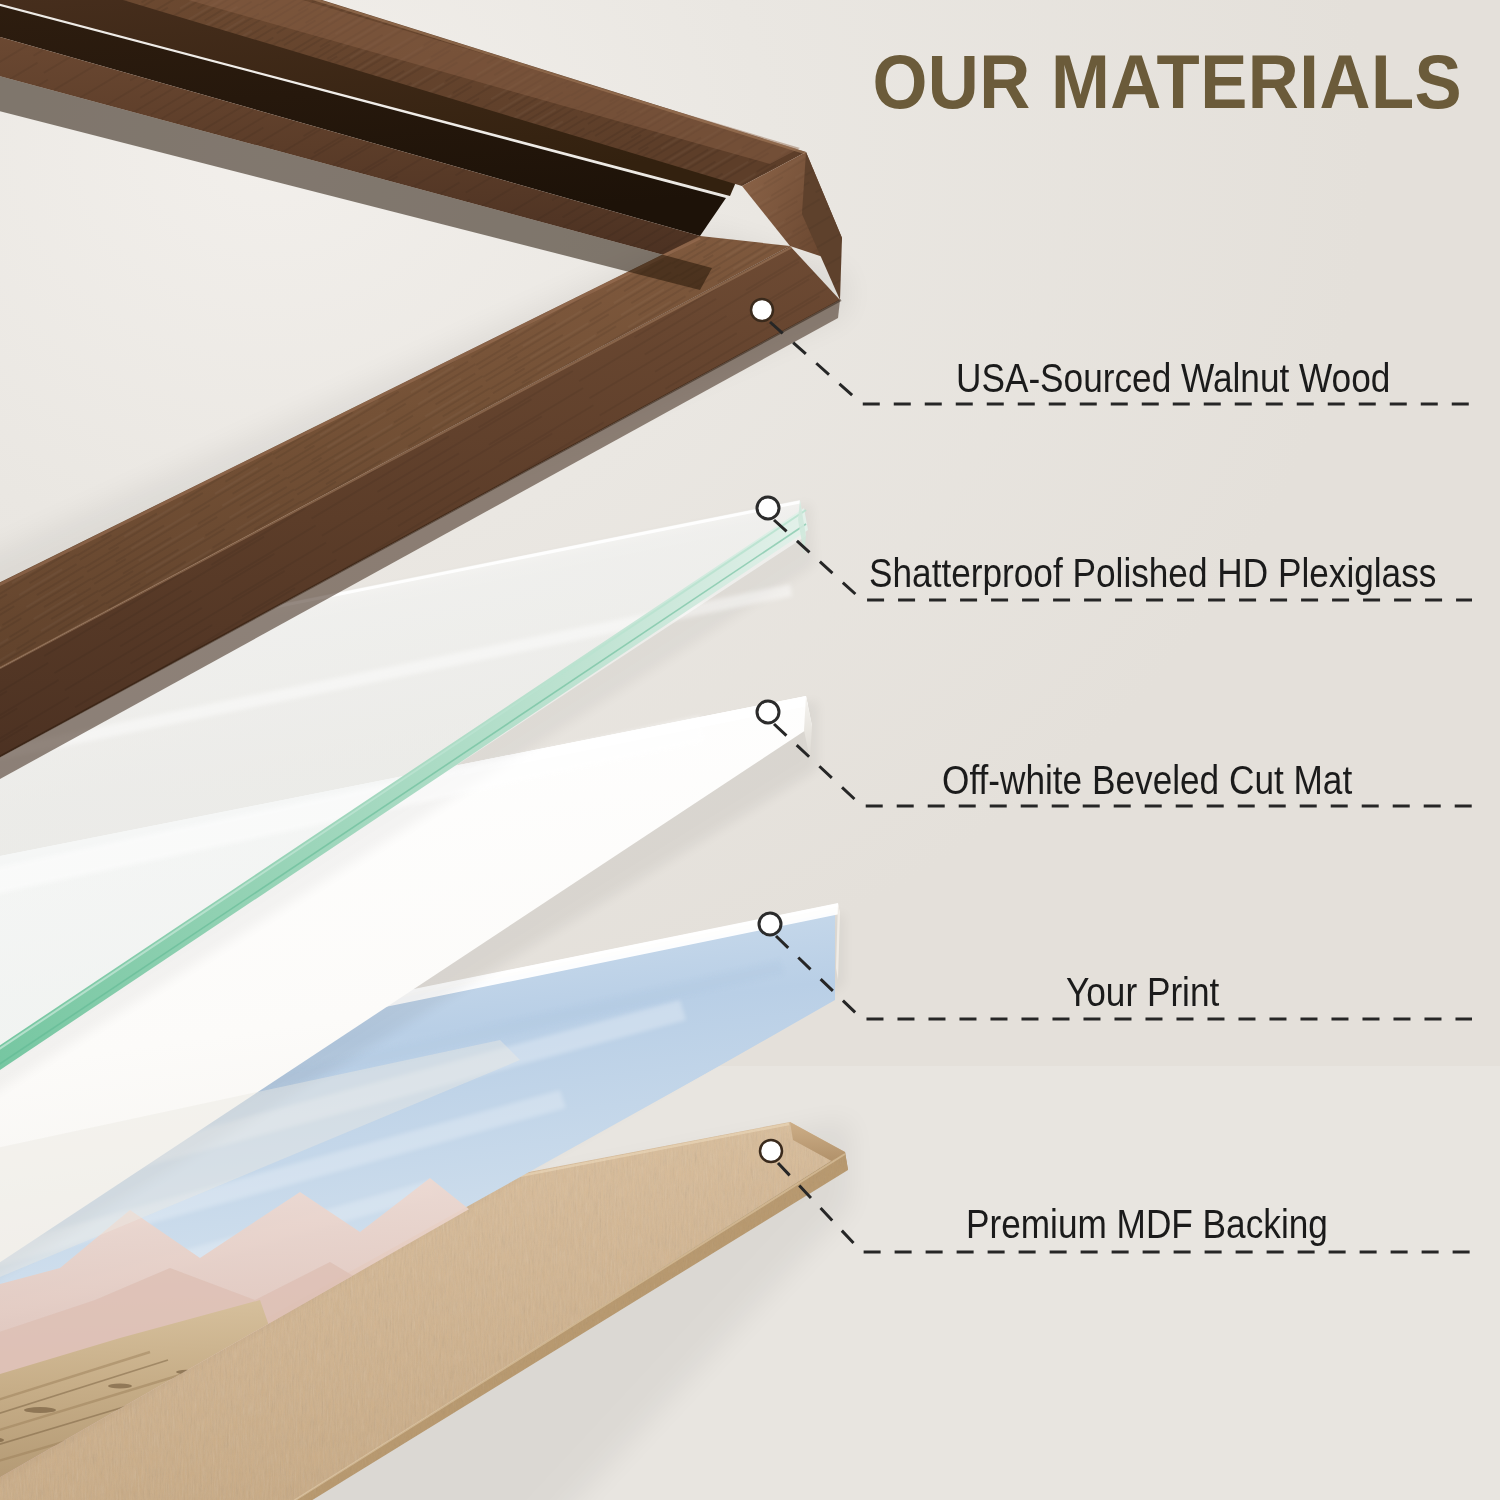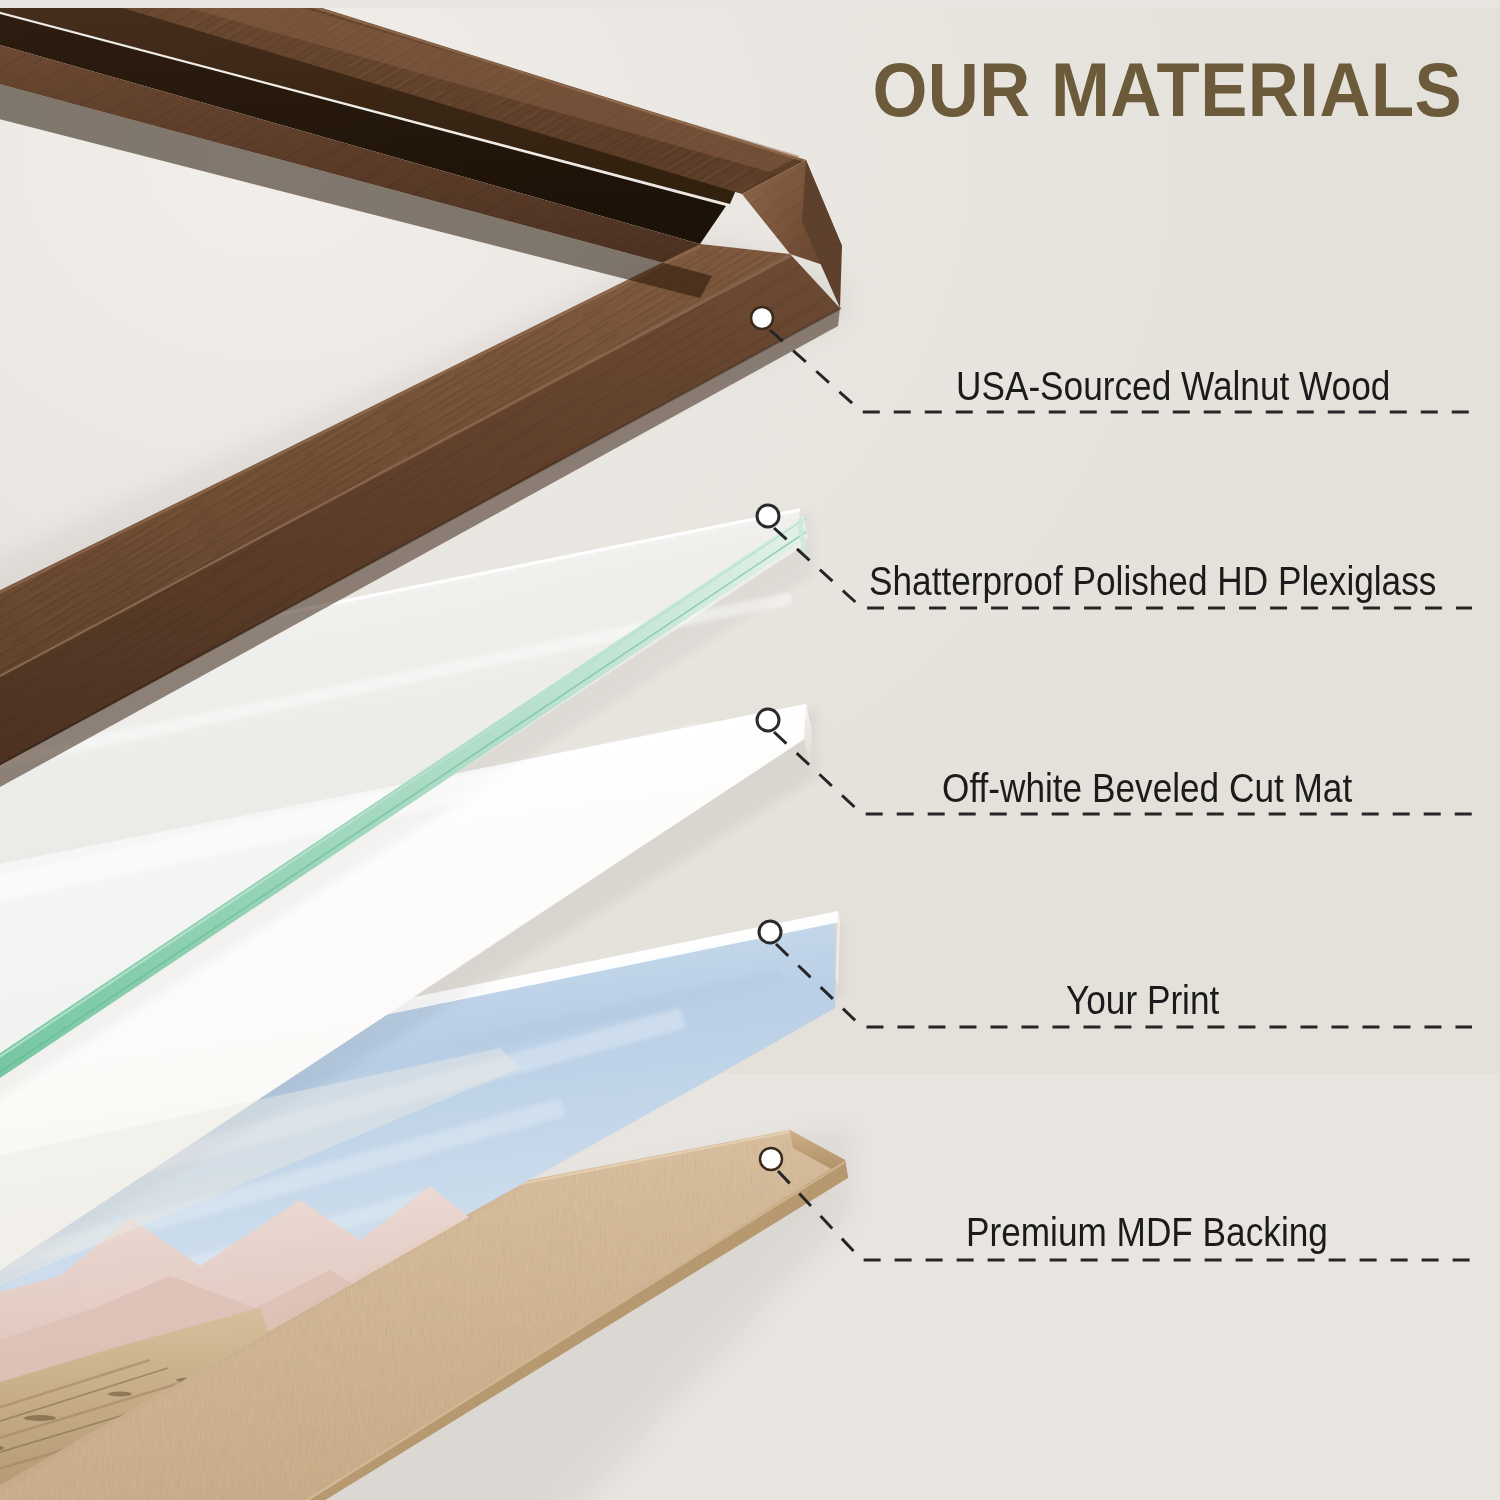--- a/index.html
+++ b/index.html
@@ -4,21 +4,20 @@
 <style>
   html,body{margin:0;padding:0;}
   body{
     width:1500px;height:1500px;overflow:hidden;
     font-family:"Liberation Sans",sans-serif;
     background:#e8e5e0;
   }
   #stage{position:relative;width:1500px;height:1066px;
     background:
       radial-gradient(ellipse 1100px 900px at 18% 14%, #f2efeb 0%, #eae7e2 45%, #e4e0da 100%);
-    margin-top: 8px;
   }
   #artsvg{position:absolute;inset:0;width:1500px;height:1500px;display:block;}
 
   
   #title{
     position:absolute;right:38px;top:44px;
     font-family:"Liberation Sans",sans-serif;
     font-weight:700;
     font-size:76px;
     letter-spacing:0.5px;

